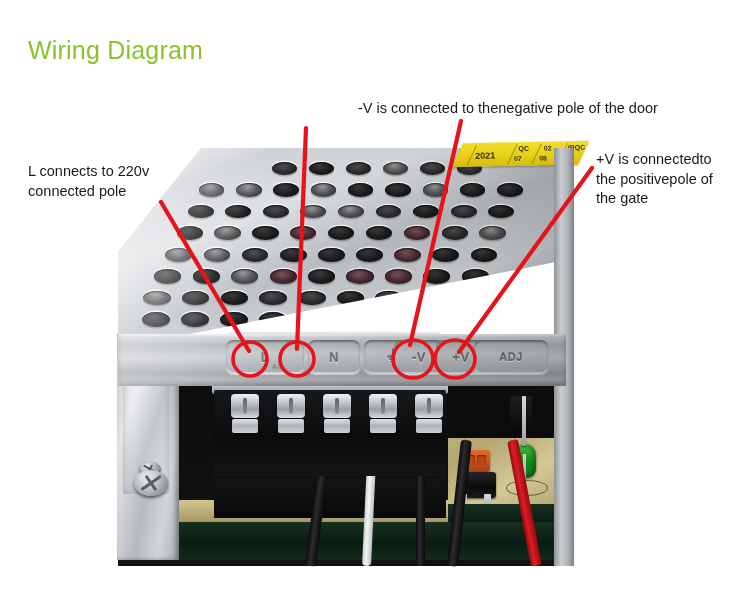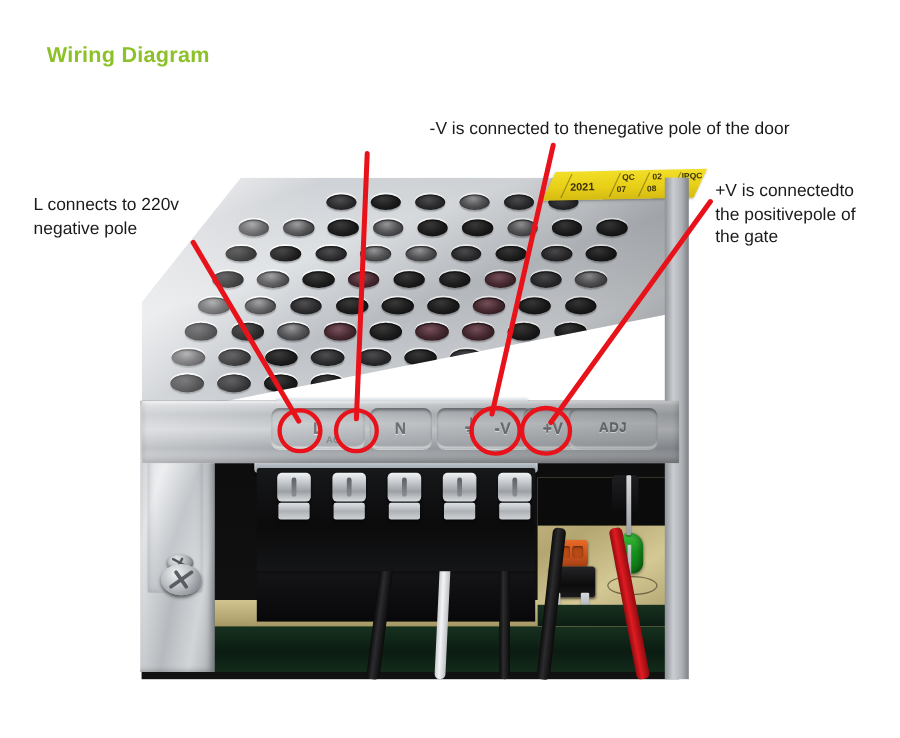--- a/index.html
+++ b/index.html
@@ -5,22 +5,22 @@
   html,body{margin:0;padding:0;background:#ffffff;}
   body{
     width:750px;height:615px;position:relative;overflow:hidden;
     font-family:"Liberation Sans", sans-serif;
     -webkit-font-smoothing:antialiased;
   }
   .page{position:absolute;inset:0;background:#fff;}
 
   
   .title{
-    position:absolute;left:39px;top:36px;
-    font-size:18px;font-weight:700;color:#8CC127;letter-spacing:.2px;
+    position:absolute;left:28px;top:36px;
+    font-size:25px;font-weight:400;color:#8CC127;letter-spacing:.2px;
     white-space:nowrap;
   }
 
   
   .anno{position:absolute;color:#1a1a1a;font-size:14.5px;line-height:19.5px;white-space:pre-line;}
   .anno-l{left:28px;top:162px;}
   .anno-n{left:108px;top:99px;white-space:nowrap;}
   .anno-mv{left:358px;top:99px;white-space:nowrap;}
   .anno-pv{left:596px;top:150px;width:150px;}
 
@@ -427,19 +427,19 @@
       </g>
     <g id="circles" stroke="#e8121a" stroke-width="3.6" fill="none">
         <ellipse cx="250" cy="359" rx="17" ry="17"></ellipse>
         <ellipse cx="297" cy="359" rx="17" ry="17"></ellipse>
         <ellipse cx="413" cy="359" rx="20" ry="19"></ellipse>
         <ellipse cx="455" cy="359" rx="20" ry="19"></ellipse>
       </g>
   </svg>
 
   <div class="anno anno-l">L connects to 220v
-negative pole</div>
+connected pole</div>
   <div class="anno anno-pv">+V is connectedto
 the positivepole of
 the gate</div>
   <div class="anno anno-mv">-V is connected to thenegative pole of the door</div>
 
 </div>
 
 </body></html>

